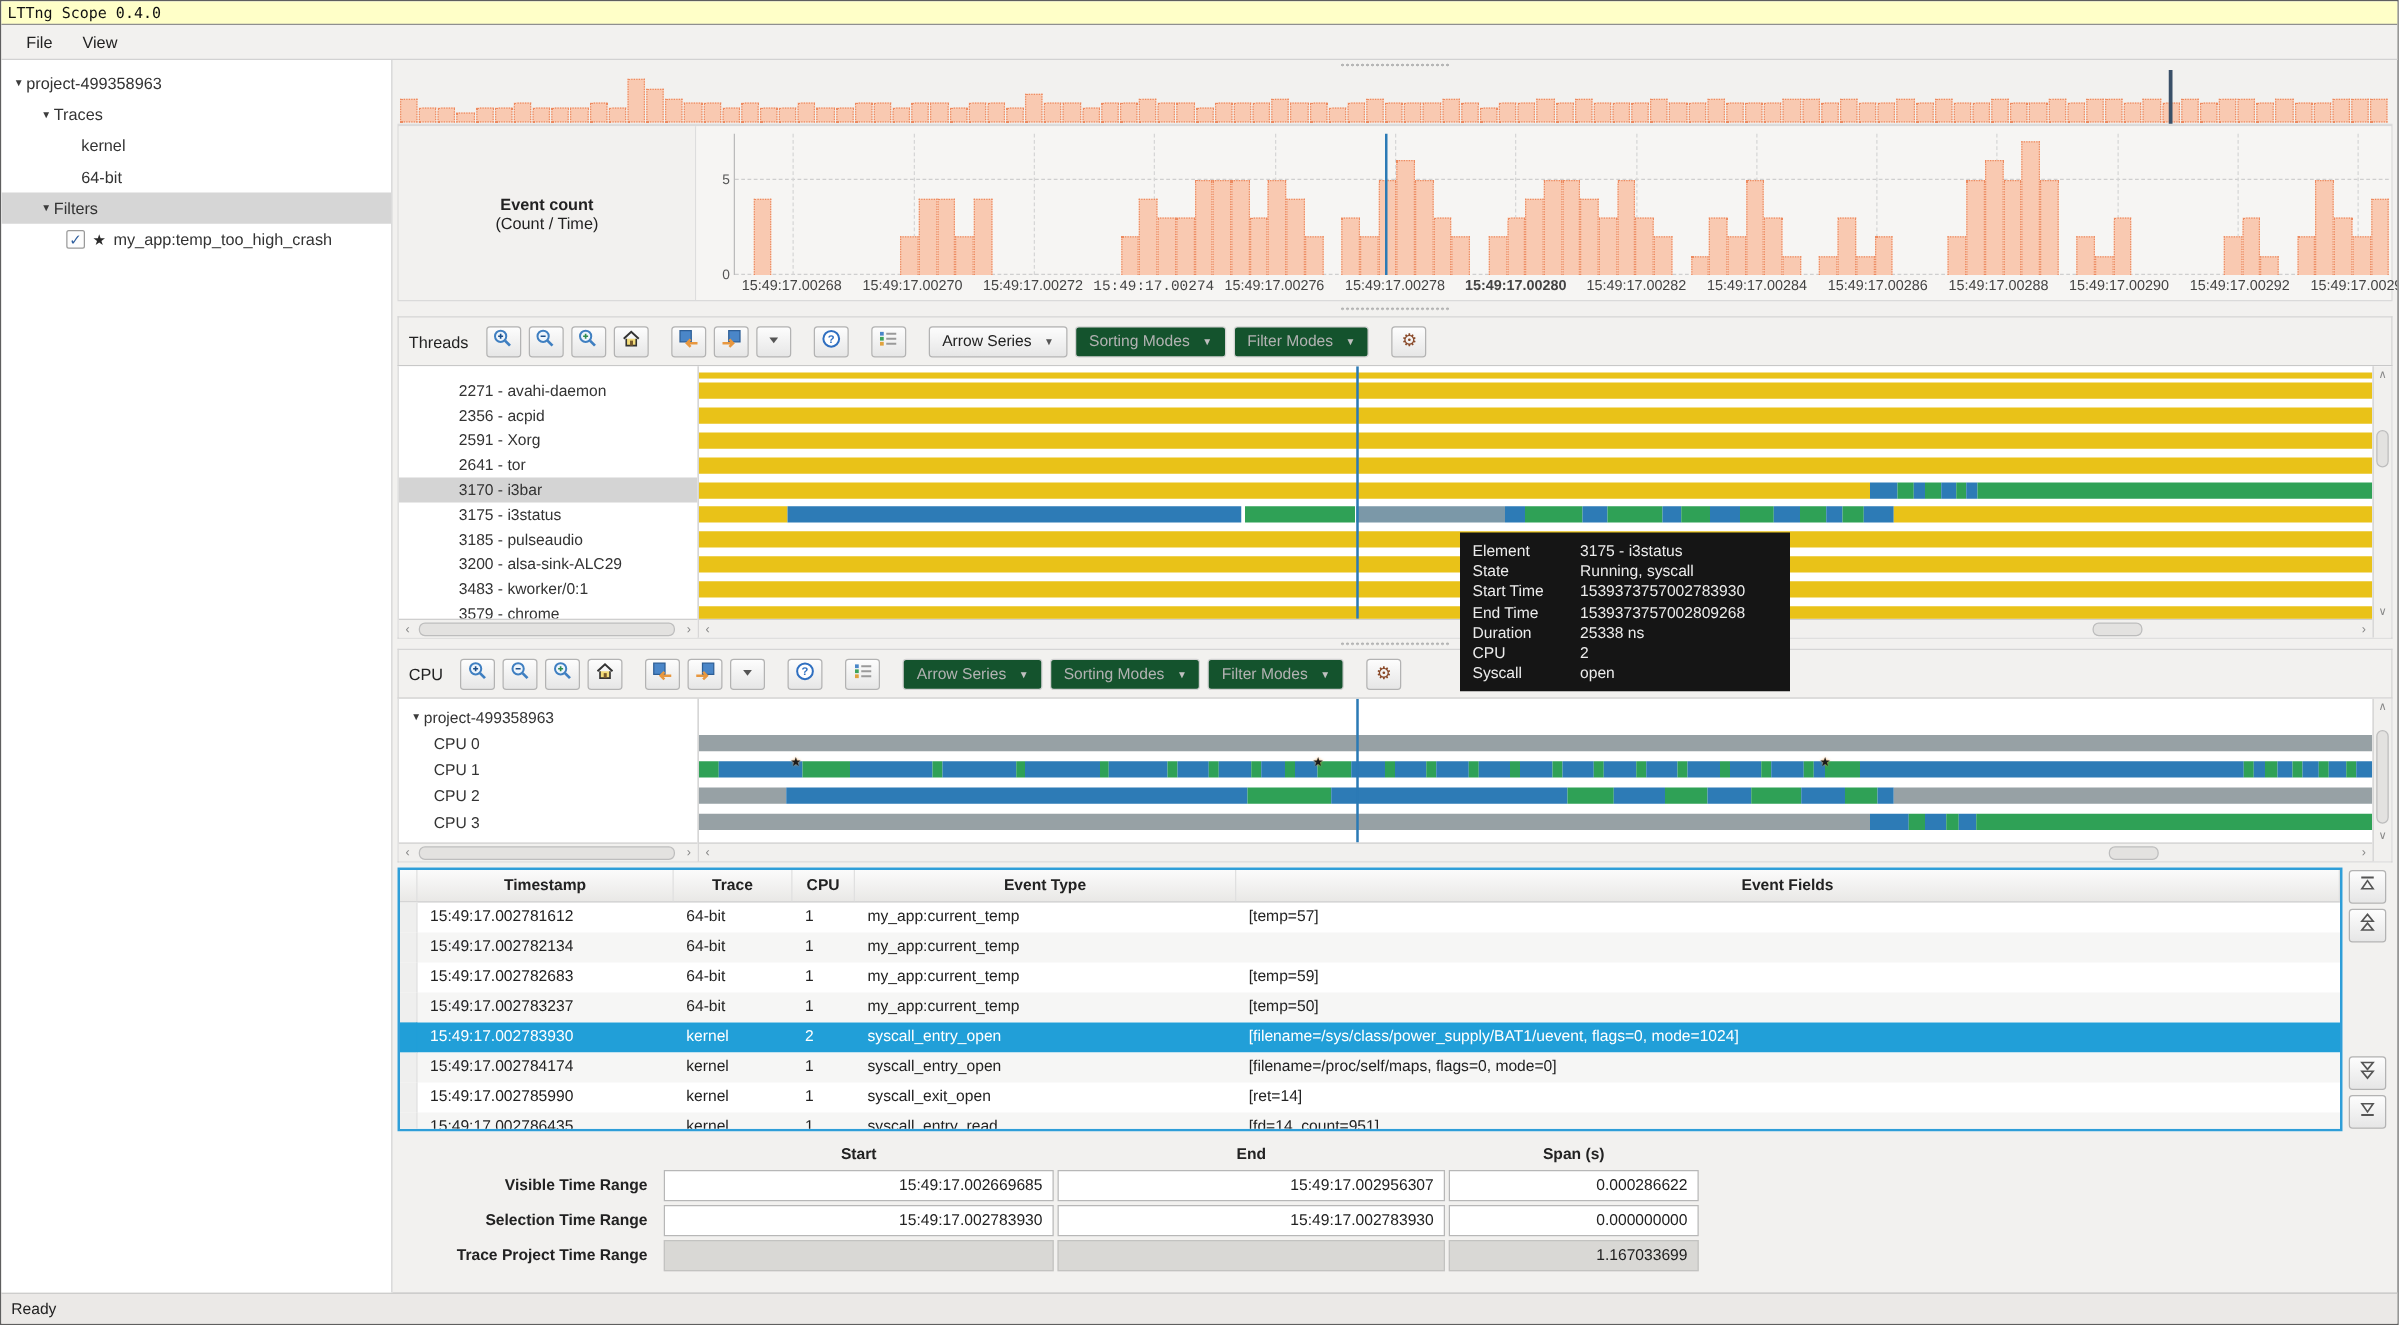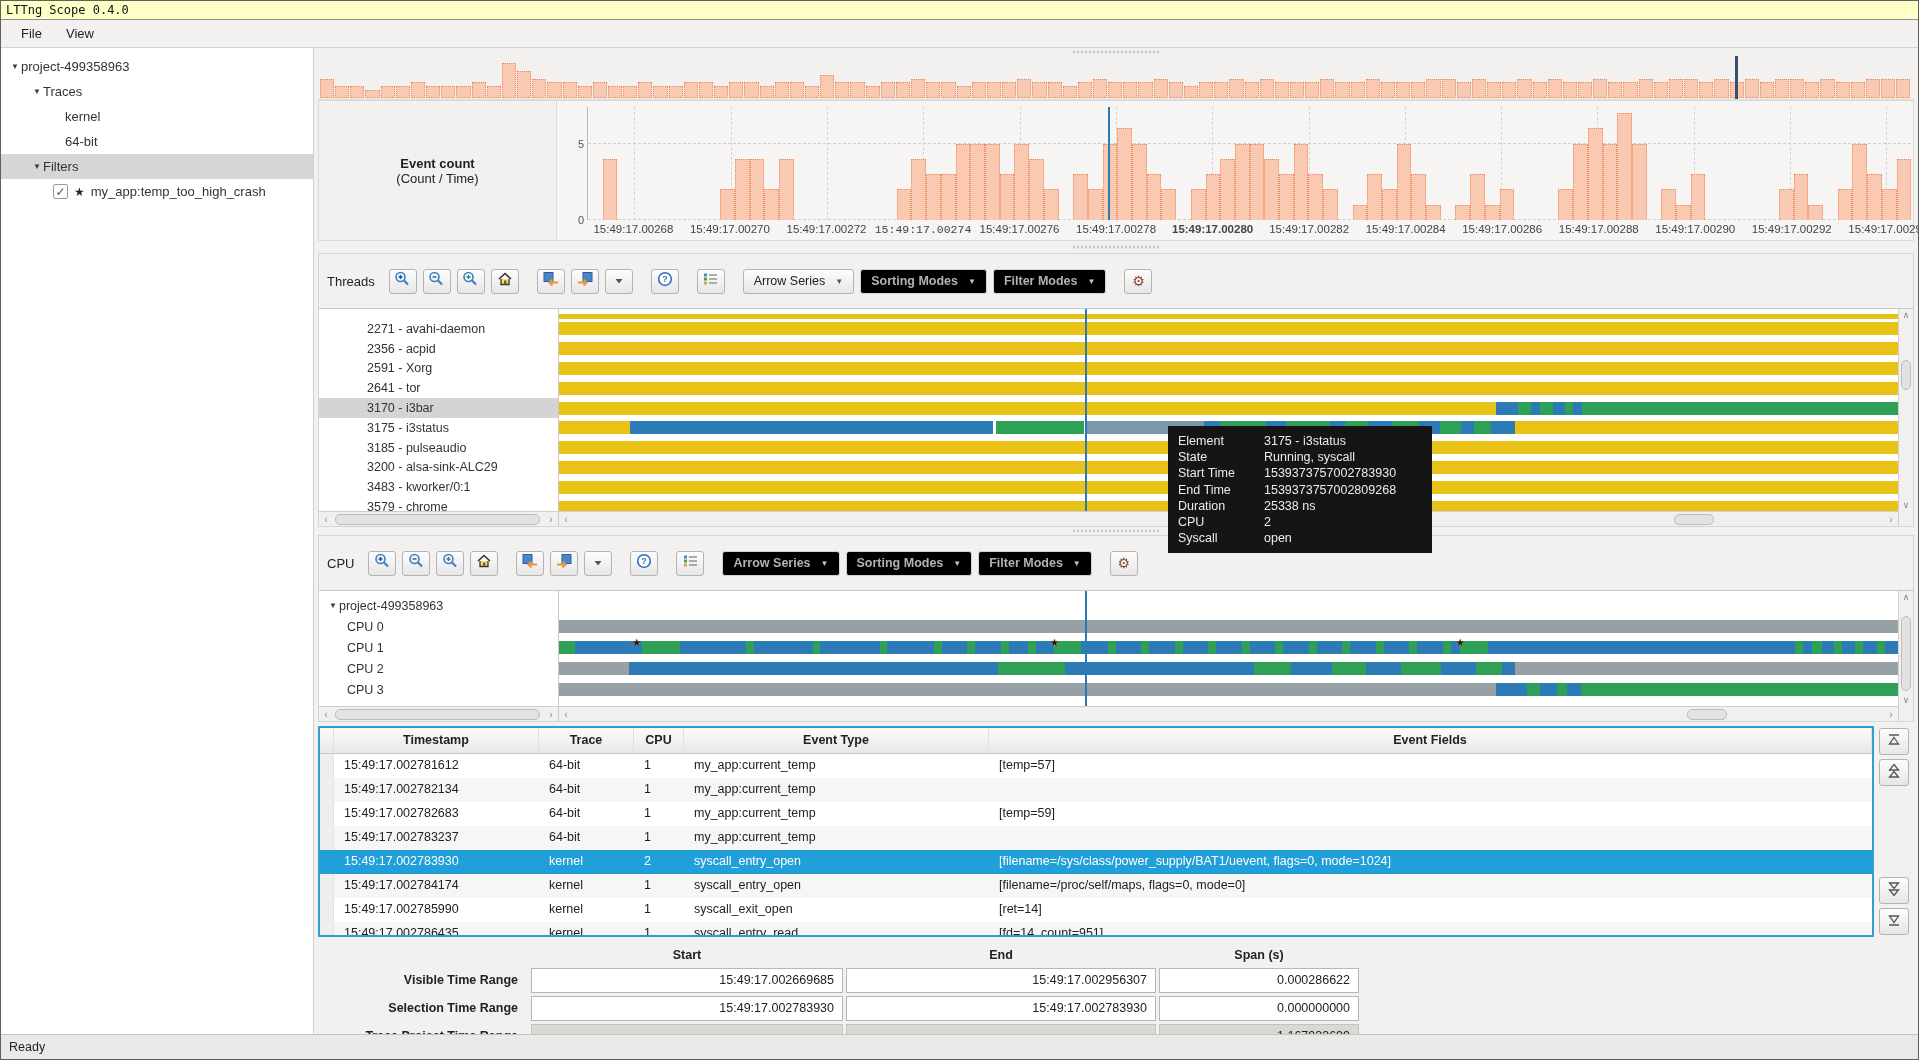--- a/index.html
+++ b/index.html
@@ -40,27 +40,27 @@
   .ec-grid-v { position:absolute; top:0; bottom:0; border-left:1px dashed #d6d6d6; }
   .ec-ylab { position:absolute; font-size:11px; color:#555; left:-22px; width:18px; text-align:right; }
   .ec-bars { position:absolute; left:0; right:0; top:0; bottom:0; display:flex; align-items:flex-end; }
   .ec-slot { flex:1; position:relative; height:100%; }
   .ec-bar { position:absolute; left:0; right:0; bottom:0; background:#f9c9b1; border:1px dotted #ec8a60; border-bottom:none; }
   .ec-axisrow { height:20px; position:relative; margin-left:30px; font-size:11.5px; color:#444; flex:none; }
   .x-lab { position:absolute; top:3px; transform:translateX(-50%); white-space:nowrap; }
   .cursor-line { position:absolute; top:0; bottom:0; width:2px; background:#2b7ab5; z-index:5; }
 
   
-  .panel-toolbar { height:56px; display:flex; align-items:center; padding:0 8px; gap:6px; background:#f2f1ef; border:1px solid #d5d5d5; border-bottom:1px solid #c8c8c8; flex:none; }
+  .panel-toolbar { height:40px; display:flex; align-items:center; padding:0 8px; gap:6px; background:#f2f1ef; border:1px solid #d5d5d5; border-bottom:1px solid #c8c8c8; flex:none; }
   .tb-label { font-size:13px; color:#222; margin-right:8px; }
   .tbtn { width:28px; height:25px; border:1px solid #b3b3b3; border-radius:3px; background:linear-gradient(#fdfdfd,#e6e6e6); display:flex; align-items:center; justify-content:center; flex:none; }
   .sep { width:6px; flex:none; }
   .combo { height:25px; border:1px solid #b3b3b3; border-radius:3px; background:linear-gradient(#fdfdfd,#e6e6e6); padding:0 10px; font-size:12.5px; color:#222; display:flex; align-items:center; gap:10px; flex:none; }
   .combo .car { font-size:8px; color:#555; }
-  .combo.disabled { color:#b2b2b2; background:#000000; border-color:#d2d2d2;font-weight:bold; }
+  .combo.disabled { color:#b2b2b2; background:#14532d; border-color:#d2d2d2; }
   .combo.disabled .car { color:#c0c0c0; }
 
   
   .tl-body { display:flex; background:#ffffff; border:1px solid #d5d5d5; border-top:none; flex:none; }
   .tree-pane { width:240px; border-right:1px solid #c9c9c9; display:flex; flex-direction:column; flex:none; }
   .tree-list { flex:1; overflow:hidden; }
   .tl-list-row { display:flex; align-items:center; font-size:12.5px; color:#333; white-space:nowrap; }
   .tl-list-row.sel { background:#d4d4d4; }
   .hscroll { height:15px; border-top:1px solid #cfcfcf; background:#f1f0ee; display:flex; align-items:center; font-size:10px; color:#888; flex:none; }
   .hs-arrow { width:14px; text-align:center; flex:none; }
@@ -1194,20 +1194,21 @@
                 <div>1</div>
                 <div>my_app:current_temp</div>
                 <div>[temp=59]</div>
               </div>
               <div class="et-grid et-row odd">
                 <div class="rh"></div>
                 <div>15:49:17.002783237</div>
                 <div>64-bit</div>
                 <div>1</div>
                 <div>my_app:current_temp</div>
+                <div>[temp=50]</div>
               </div>
               <div class="et-grid et-row sel">
                 <div class="rh"></div>
                 <div>15:49:17.002783930</div>
                 <div>kernel</div>
                 <div>2</div>
                 <div>syscall_entry_open</div>
                 <div>[filename=/sys/class/power_supply/BAT1/uevent, flags=0, mode=1024]</div>
               </div>
               <div class="et-grid et-row odd">

